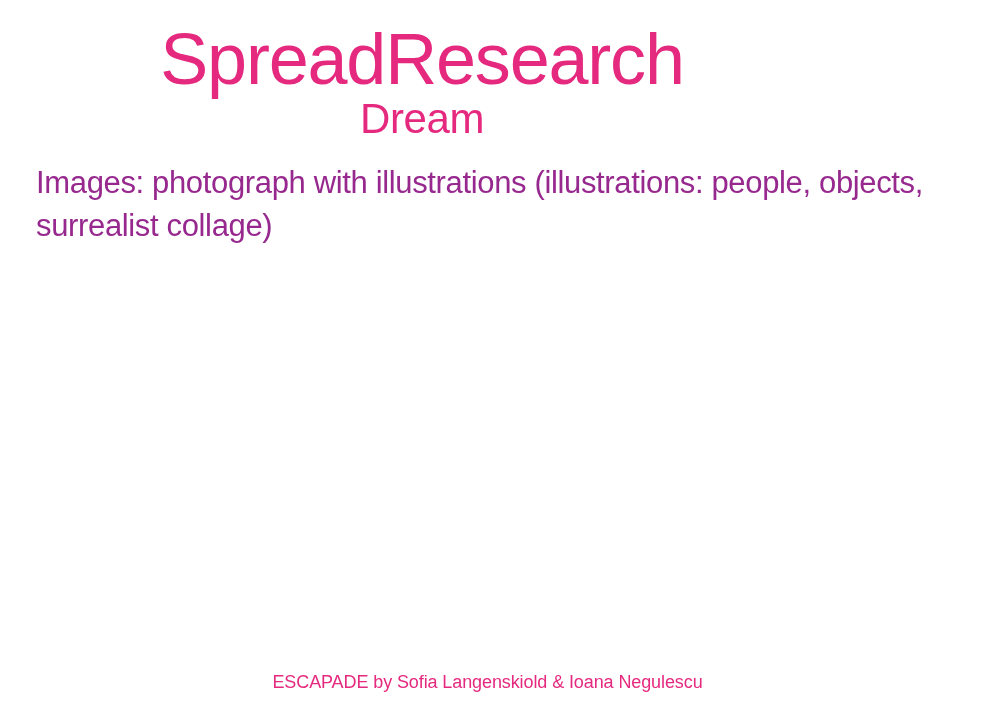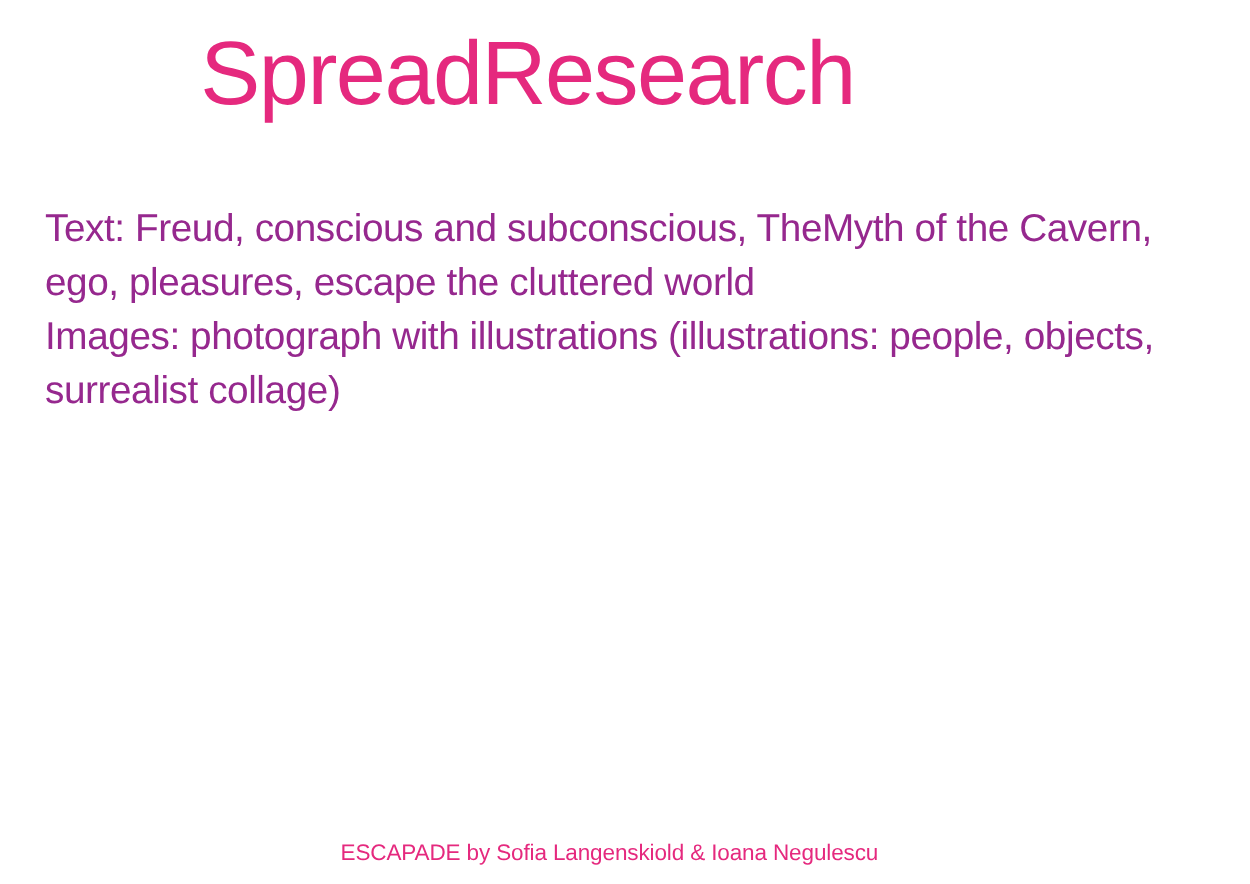--- a/index.html
+++ b/index.html
@@ -109,24 +109,24 @@
     background: transparent;
   }
 </style>
 </head>
 <body>
 
 <div class="slide">
 
   <div class="header">
     <h1 class="main-title">SpreadResearch</h1>
+    <h2 class="subtitle">Dream</h2>
   </div>
 
   <div class="body-block">
-    <p class="para">Text: Freud, conscious and subconscious, TheMyth of the Cavern, ego, pleasures, escape the cluttered world</p>
     <p class="para">Images: photograph with illustrations (illustrations: people, objects, surrealist collage)</p>
   </div>
 
   <div class="canvas-area"></div>
 
   <div class="footer">
     <span class="credit">ESCAPADE by Sofia Langenskiold &amp; Ioana Negulescu</span>
   </div>
 
 </div>

